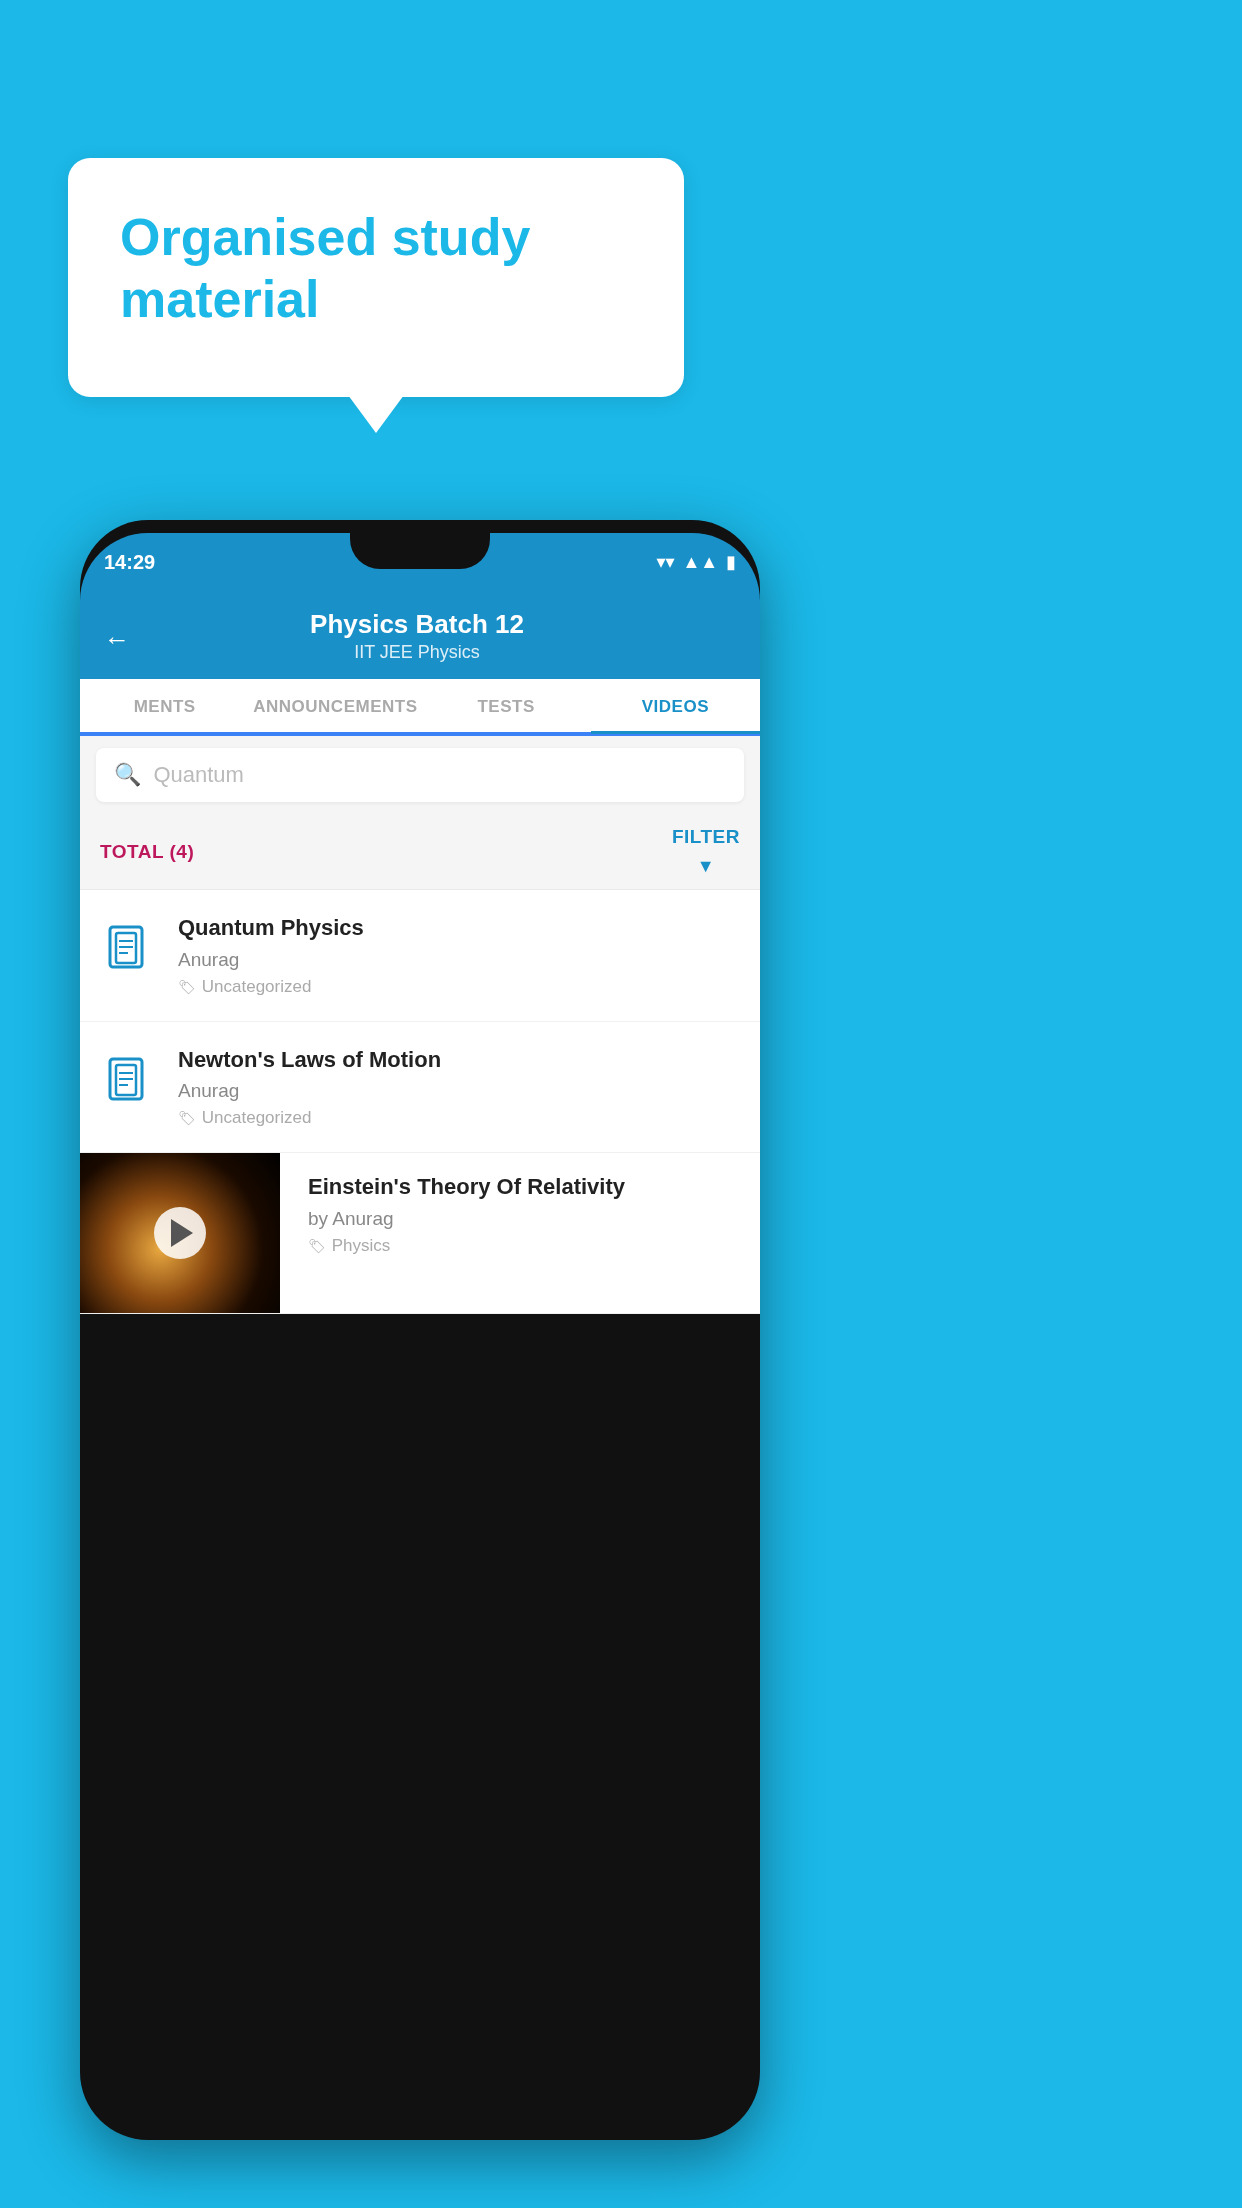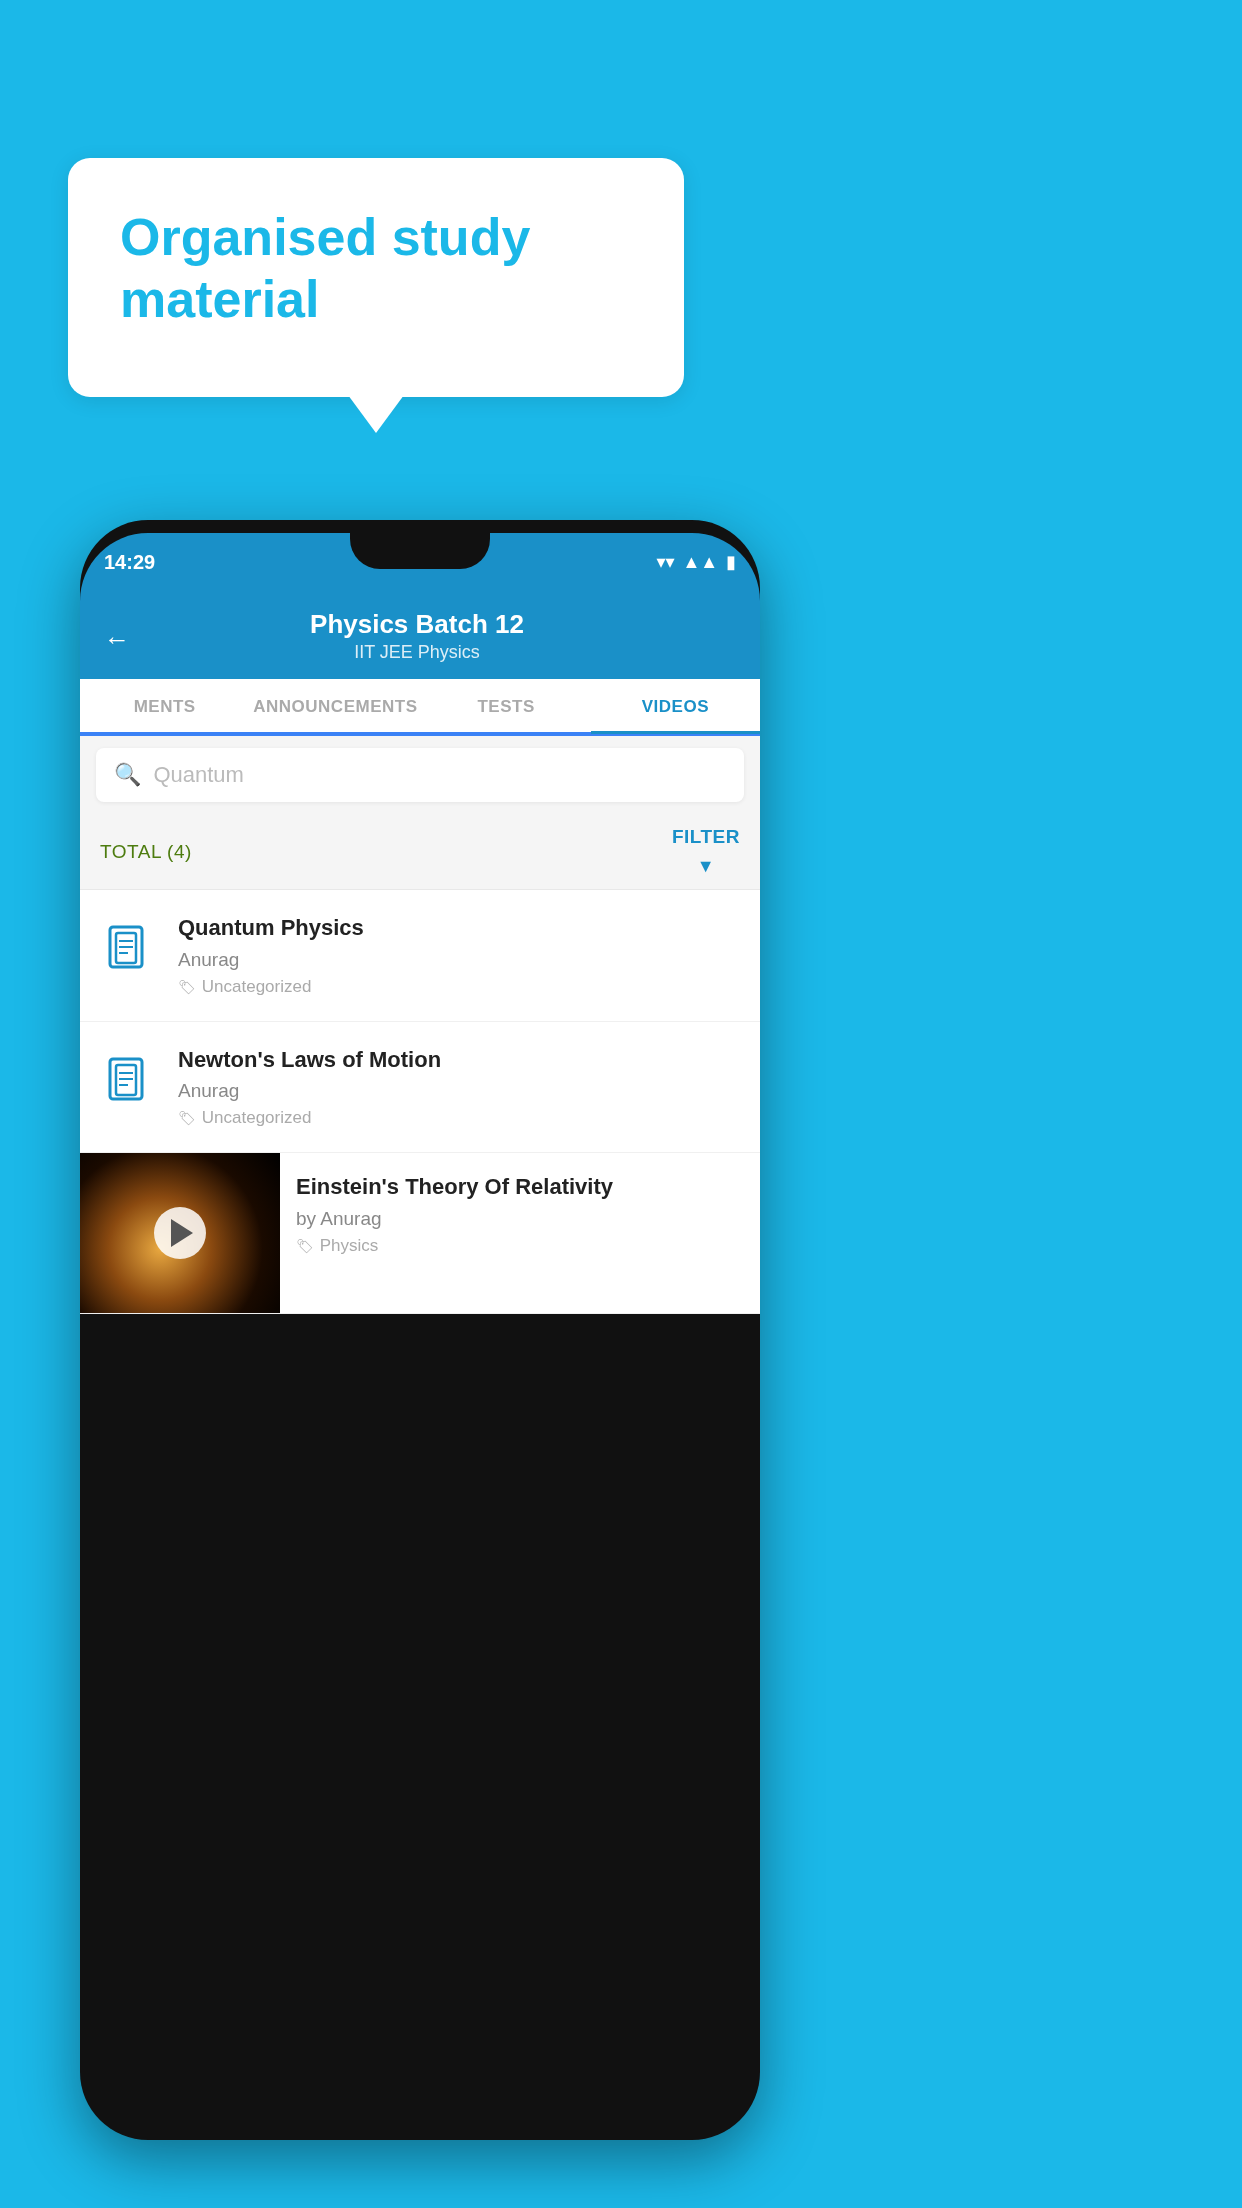--- a/index.html
+++ b/index.html
@@ -191,22 +191,22 @@
     .filter-bar {
       background: #f5f5f5;
       display: flex;
       align-items: center;
       justify-content: space-between;
       padding: 12px 20px;
       border-bottom: 1px solid #e8e8e8;
     }
     .total-label {
       font-size: 19px;
-      color: #4d7c0f;
-      font-weight: 400;
+      color: #be185d;
+      font-weight: 700;
       letter-spacing: 0.5px;
     }
     .filter-btn {
       display: flex;
       align-items: center;
       gap: 8px;
       color: #1a90c8;
       font-size: 19px;
       font-weight: 700;
       letter-spacing: 0.5px;
@@ -302,21 +302,21 @@
     .play-triangle {
       width: 0;
       height: 0;
       border-top: 14px solid transparent;
       border-bottom: 14px solid transparent;
       border-left: 22px solid #555;
       margin-left: 4px;
     }
     .thumb-info {
       flex: 1;
-      padding: 20px 16px;
+      padding: 20px 28px;
     }
     .thumb-title {
       font-size: 22px;
       font-weight: 700;
       color: #222;
       margin-bottom: 6px;
       line-height: 1.3;
     }
     .thumb-author {
       font-size: 19px;

